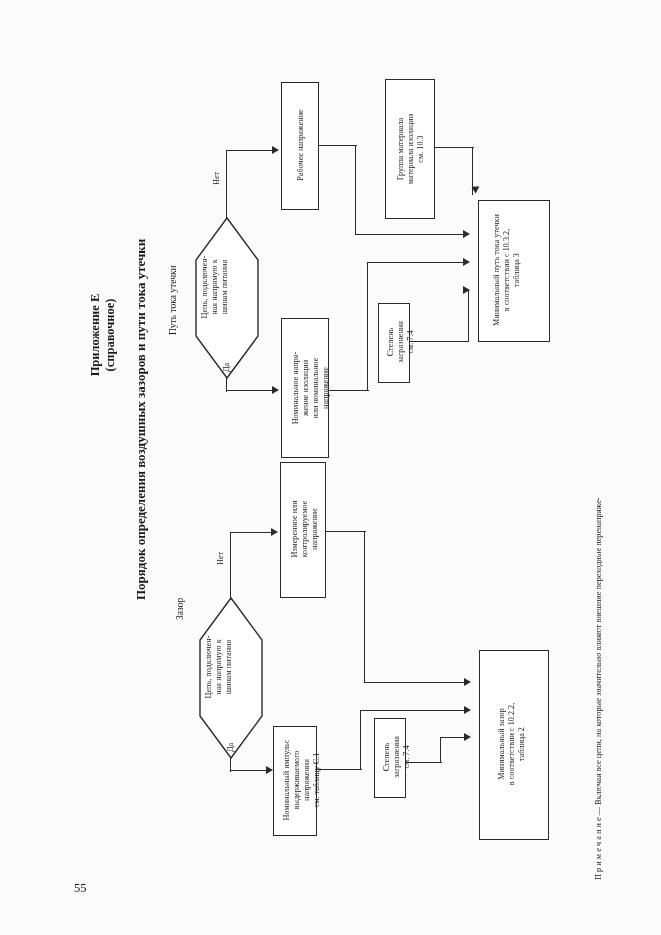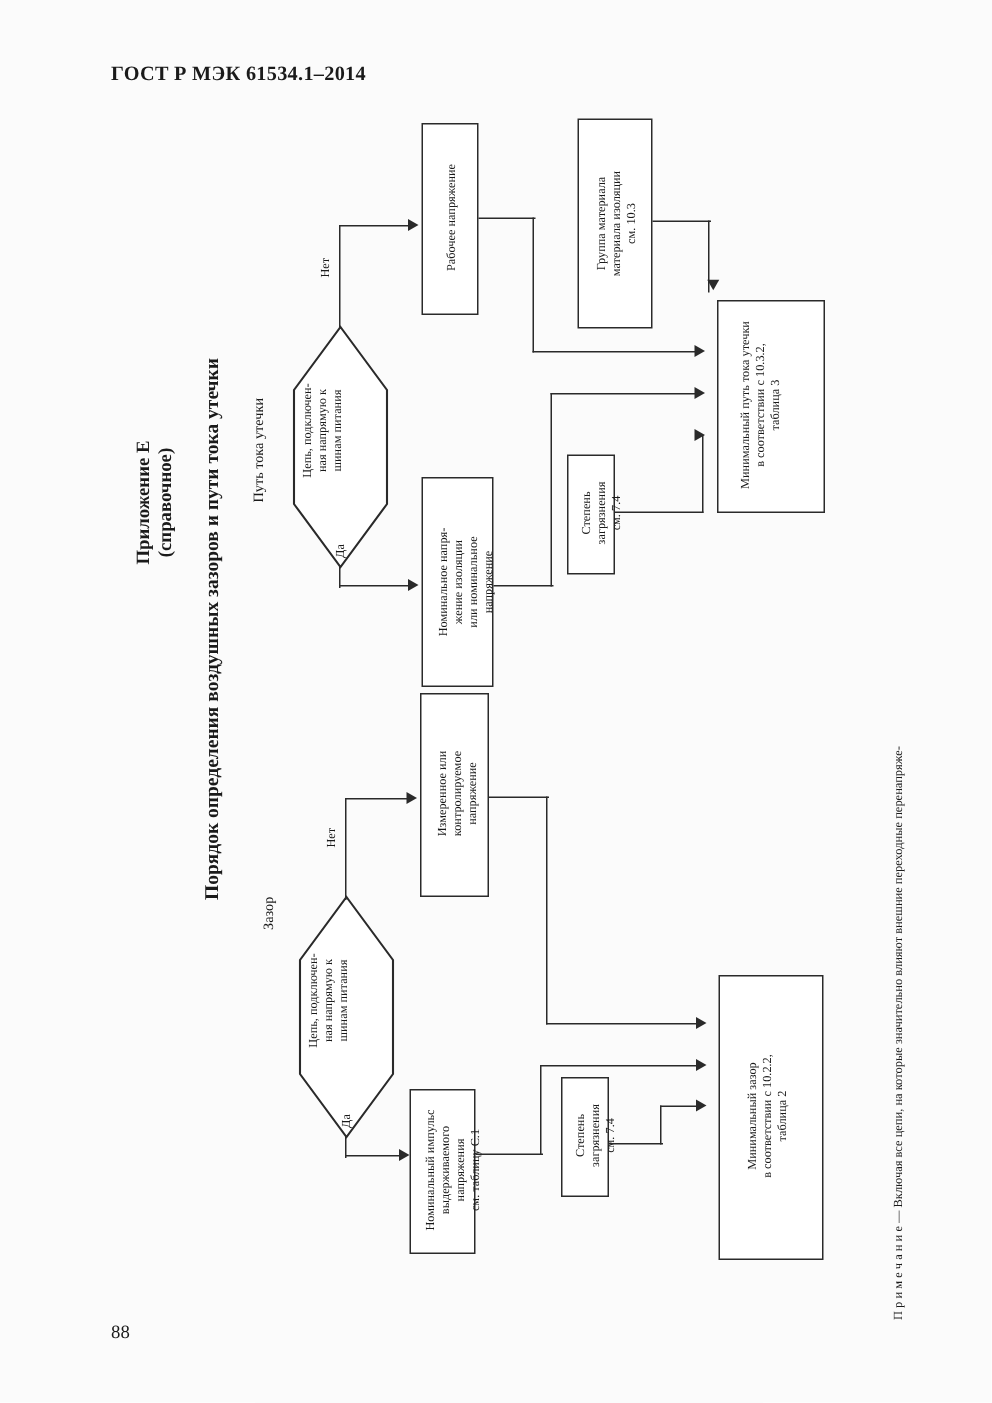--- a/index.html
+++ b/index.html
@@ -123,23 +123,22 @@
     transform: rotate(-90deg);
     font-size: 8.3px;
     white-space: nowrap;
   }
 </style>
 </head>
 <body>
 
 <div id="page">
 
-  <div class="hdr">ГОСТ Р МЭК 61534.1–2014</div>
-
-  <div class="pgnum">88</div>
+
+  <div class="pgnum">55</div>
 
   <div class="rot-blk appendix" style="left:88px; top:445px; width:220px;">
     <div>Приложение Е</div>
     <div>(справочное)</div>
   </div>
 
   <div class="rot doctitle" style="left:133px; top:600px;">Порядок определения воздушных зазоров и пути тока утечки</div>
 
   <div class="rot sectlabel" style="left:168px; top:335px;">Путь тока утечки</div>
 

